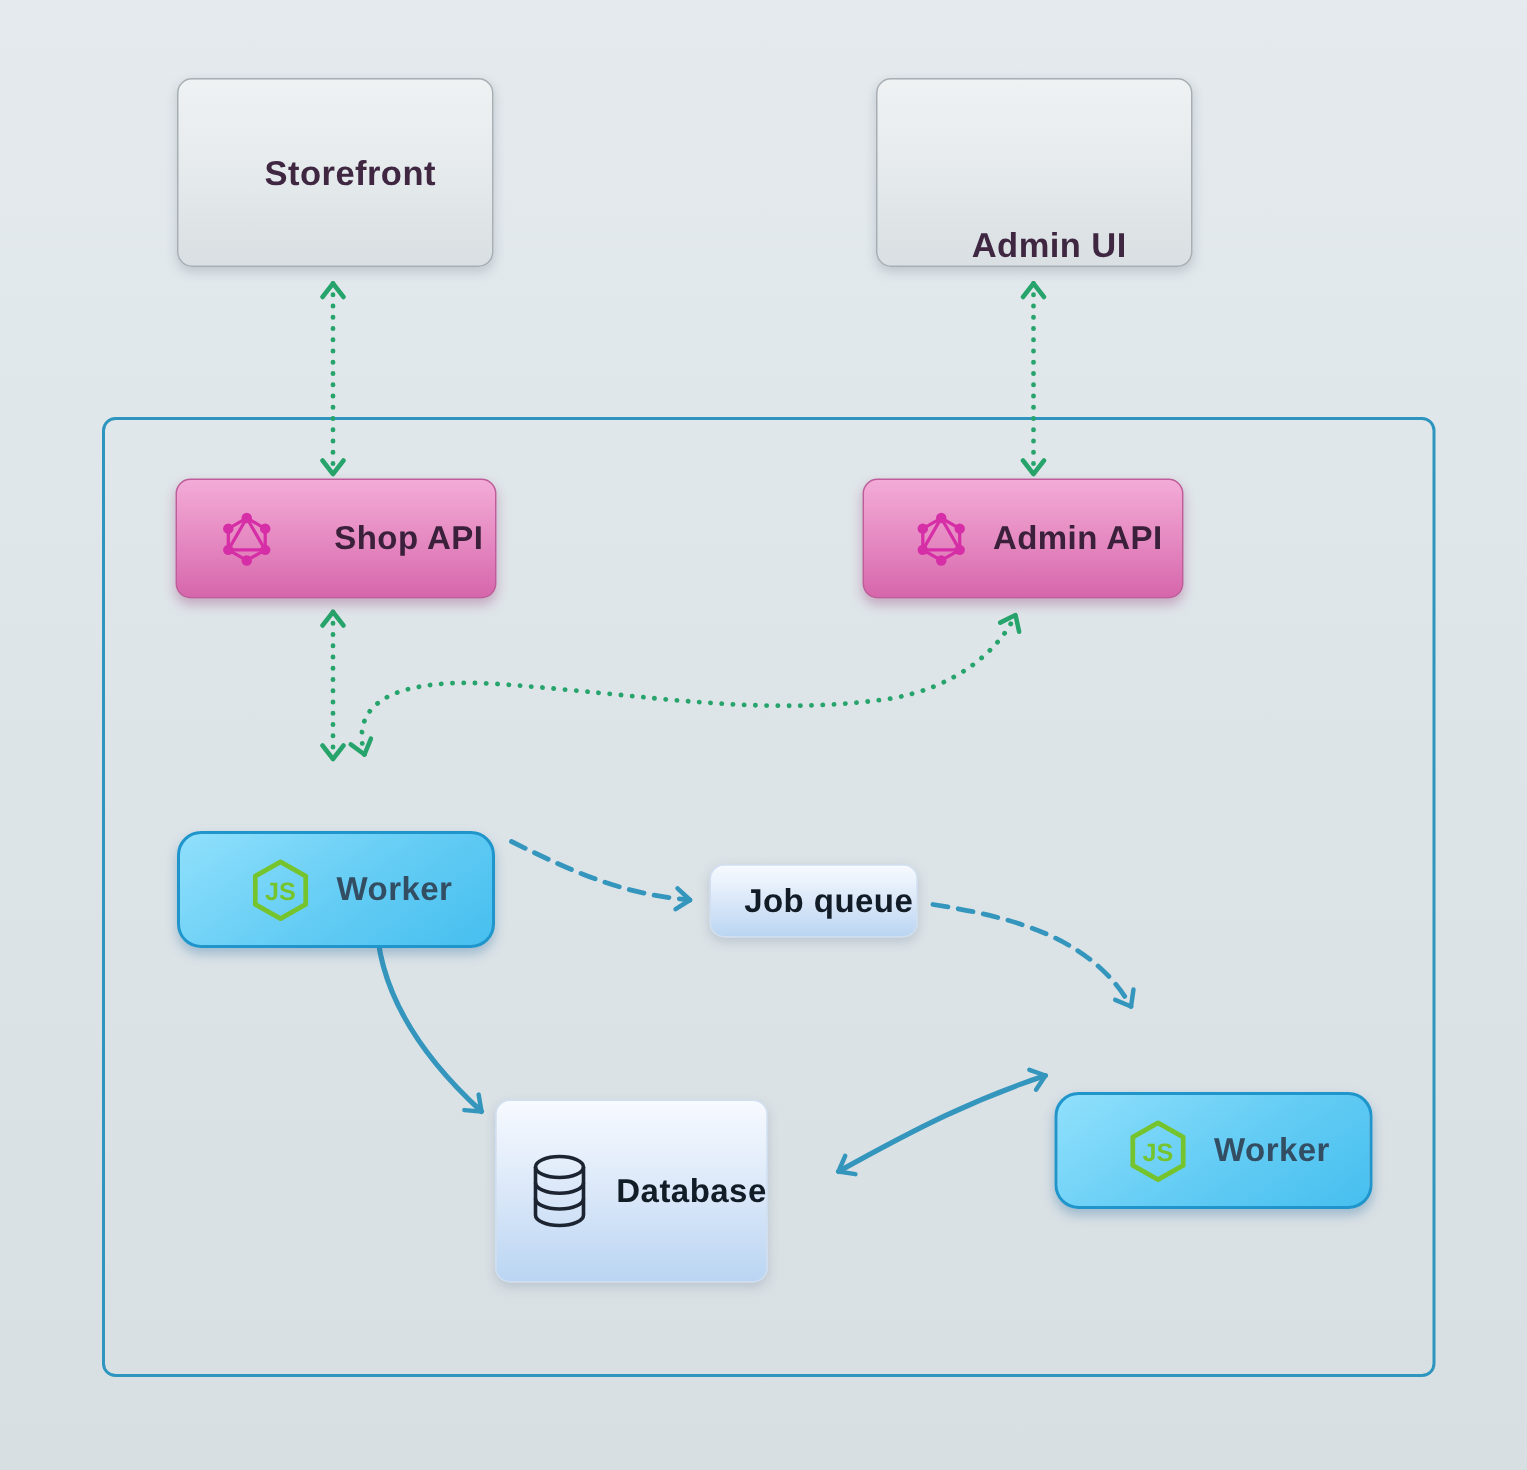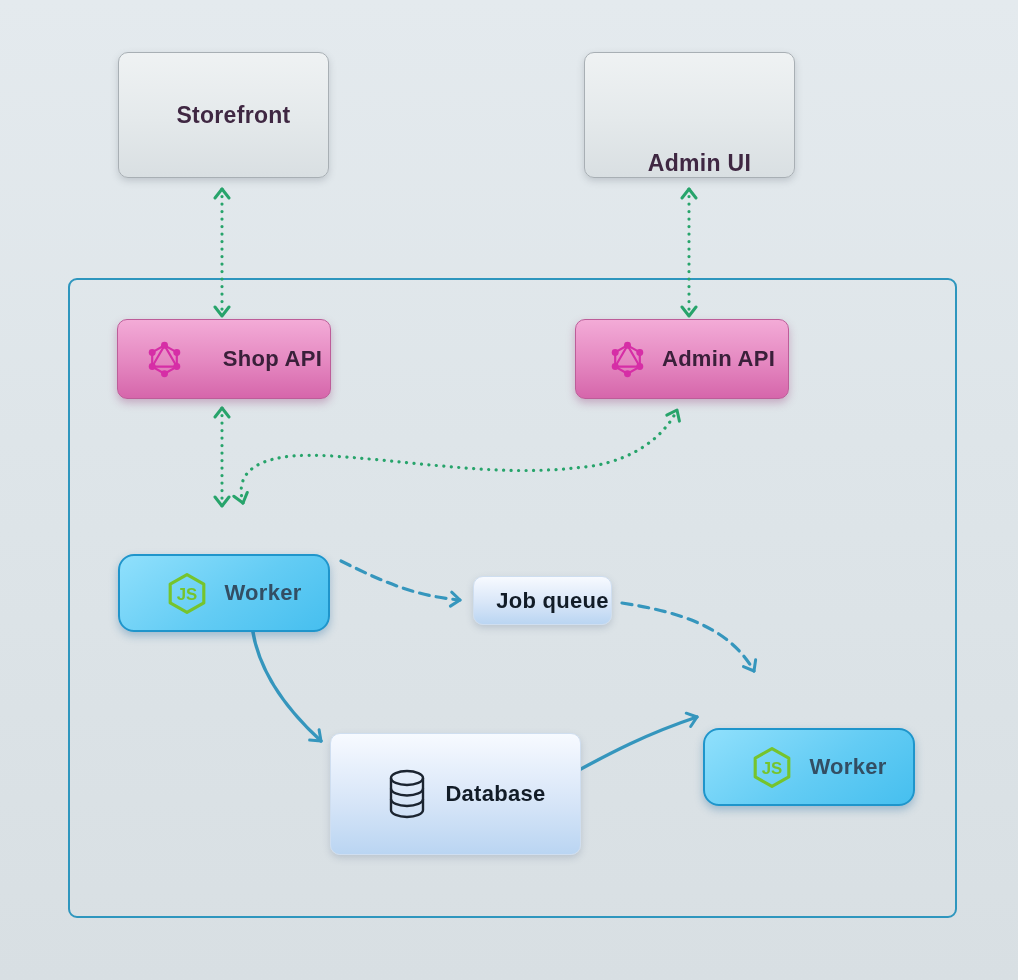--- a/index.html
+++ b/index.html
@@ -42,21 +42,21 @@
     border:1px solid #cfdef0;border-radius:10px;box-shadow:0 3px 7px rgba(90,110,140,.25);}
   .node.pale .label{color:#121c27;font-size:22px;letter-spacing:.3px;}
 
   #n-storefront{left:118px;top:52px;width:211px;height:126px;}
   #n-admin-ui  {left:584px;top:52px;width:211px;height:126px;align-items:flex-end;}
   #n-shop-api  {left:117px;top:319px;width:214px;height:80px;gap:40px;}
   #n-admin-api {left:575px;top:319px;width:214px;height:80px;}
   #n-server    {left:118px;top:510px;width:212px;height:78px;}
   #n-job-queue {left:473px;top:576px;width:139px;height:49px;justify-content:center;}
   #n-worker    {left:703px;top:684px;width:212px;height:78px;}
-  #n-database  {left:330px;top:733px;width:251px;height:122px;}
+  #n-database  {left:330px;top:733px;width:182px;height:122px;}
 
   .icon{flex:0 0 auto;display:block;}
 </style>
 </head>
 <body>
 
 <div class="canvas">
 
   <div class="subgraph"></div>
 

